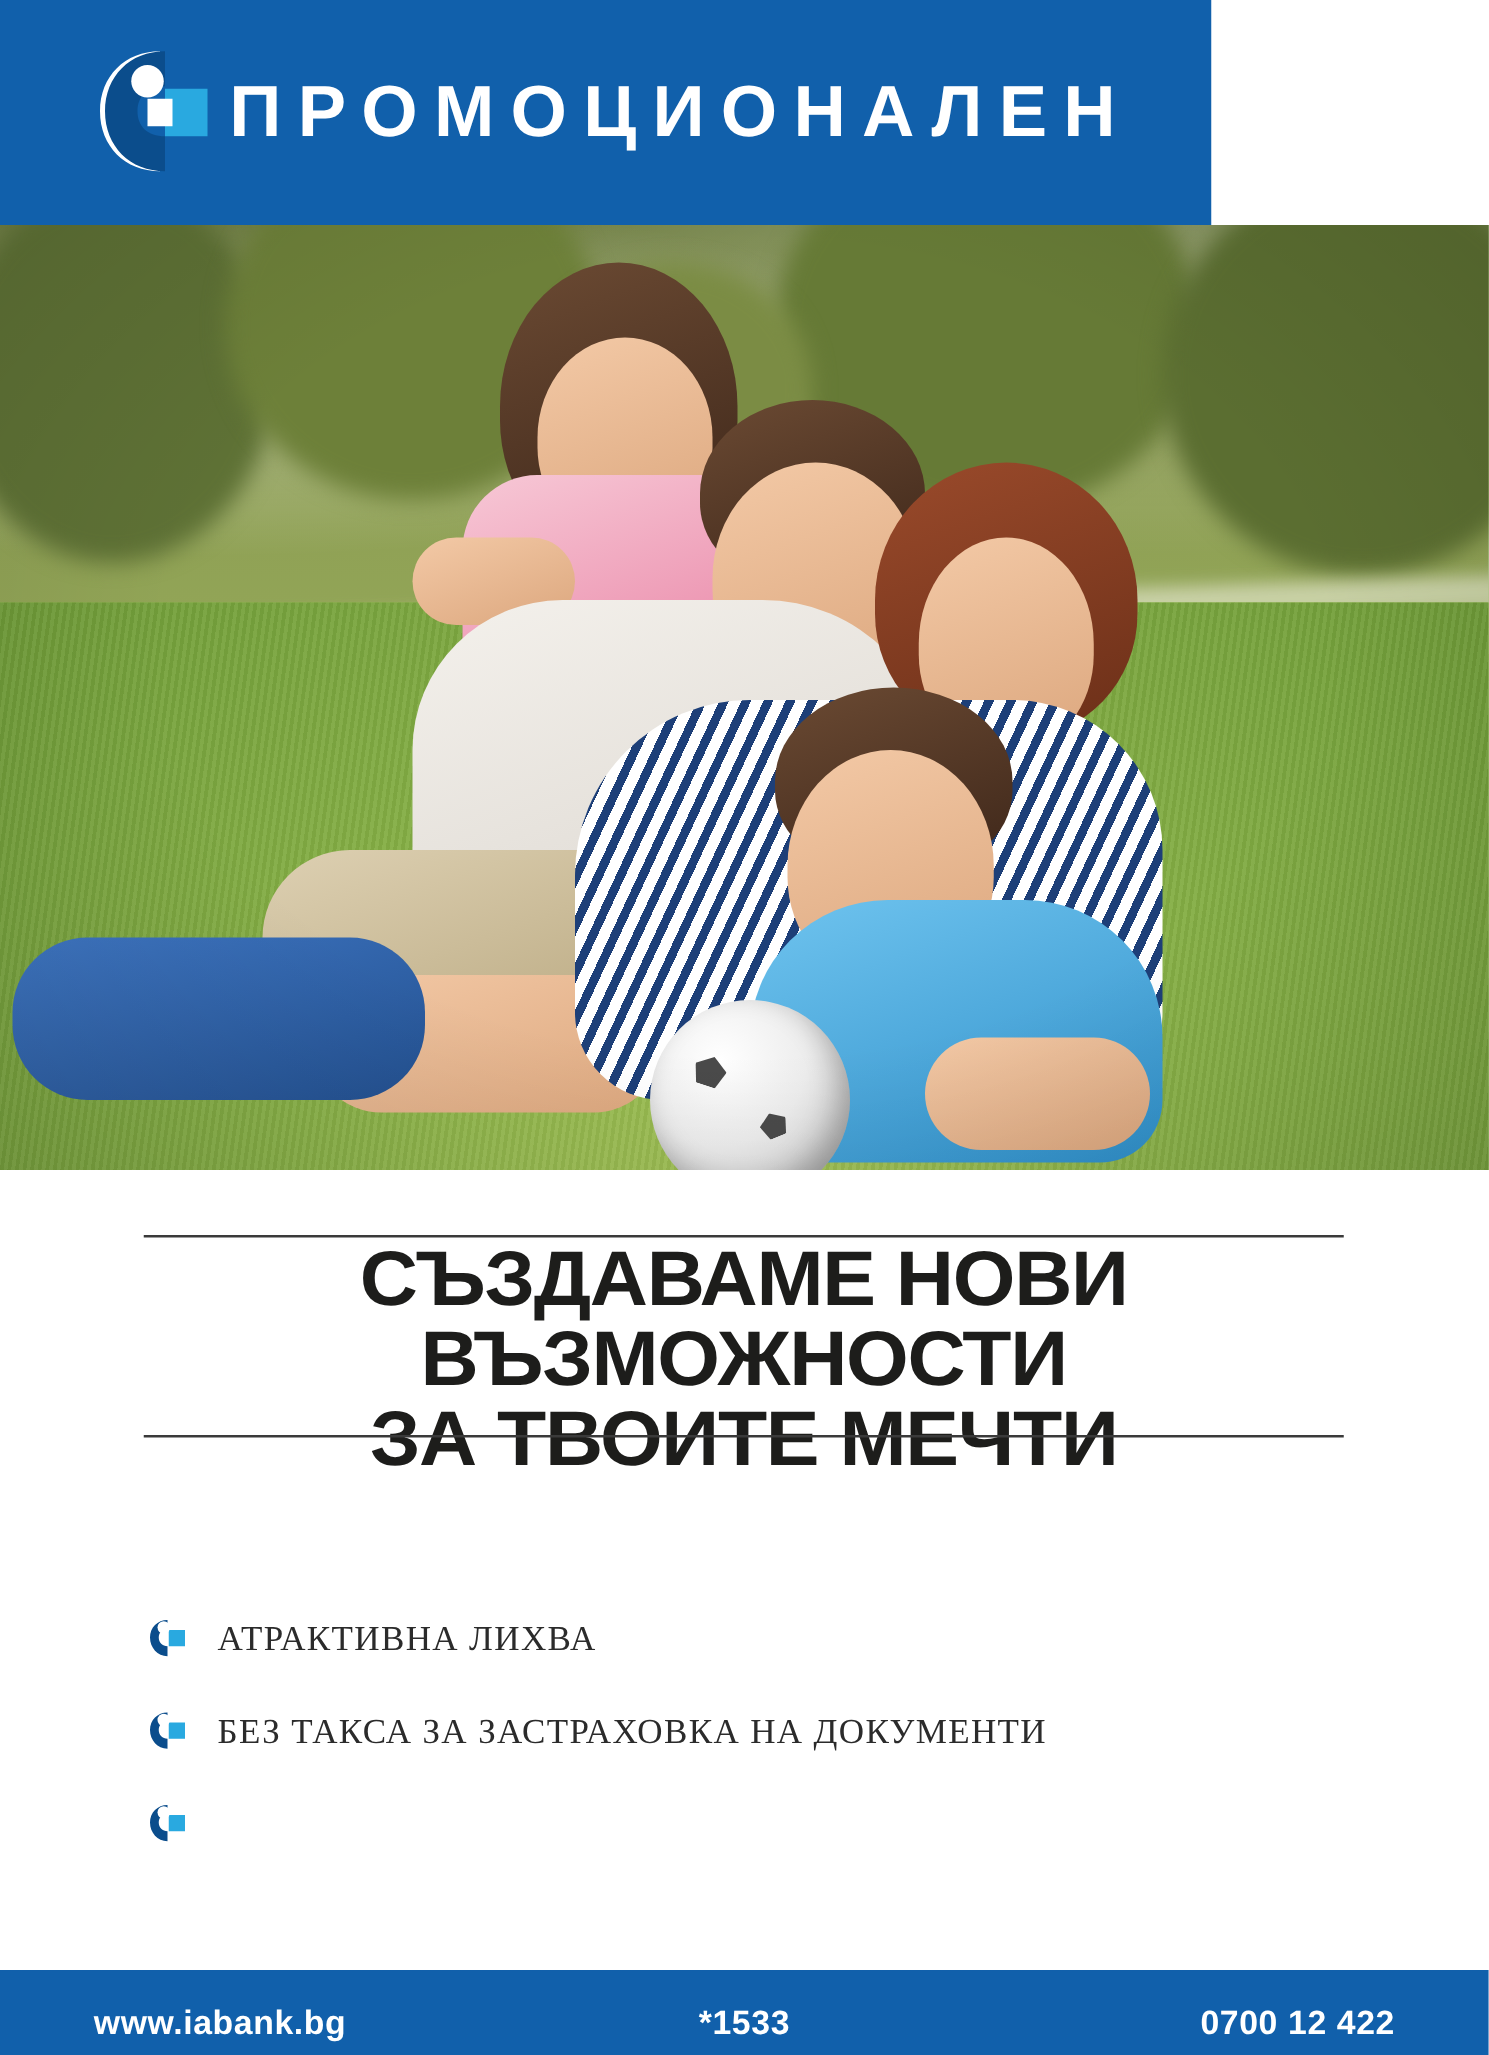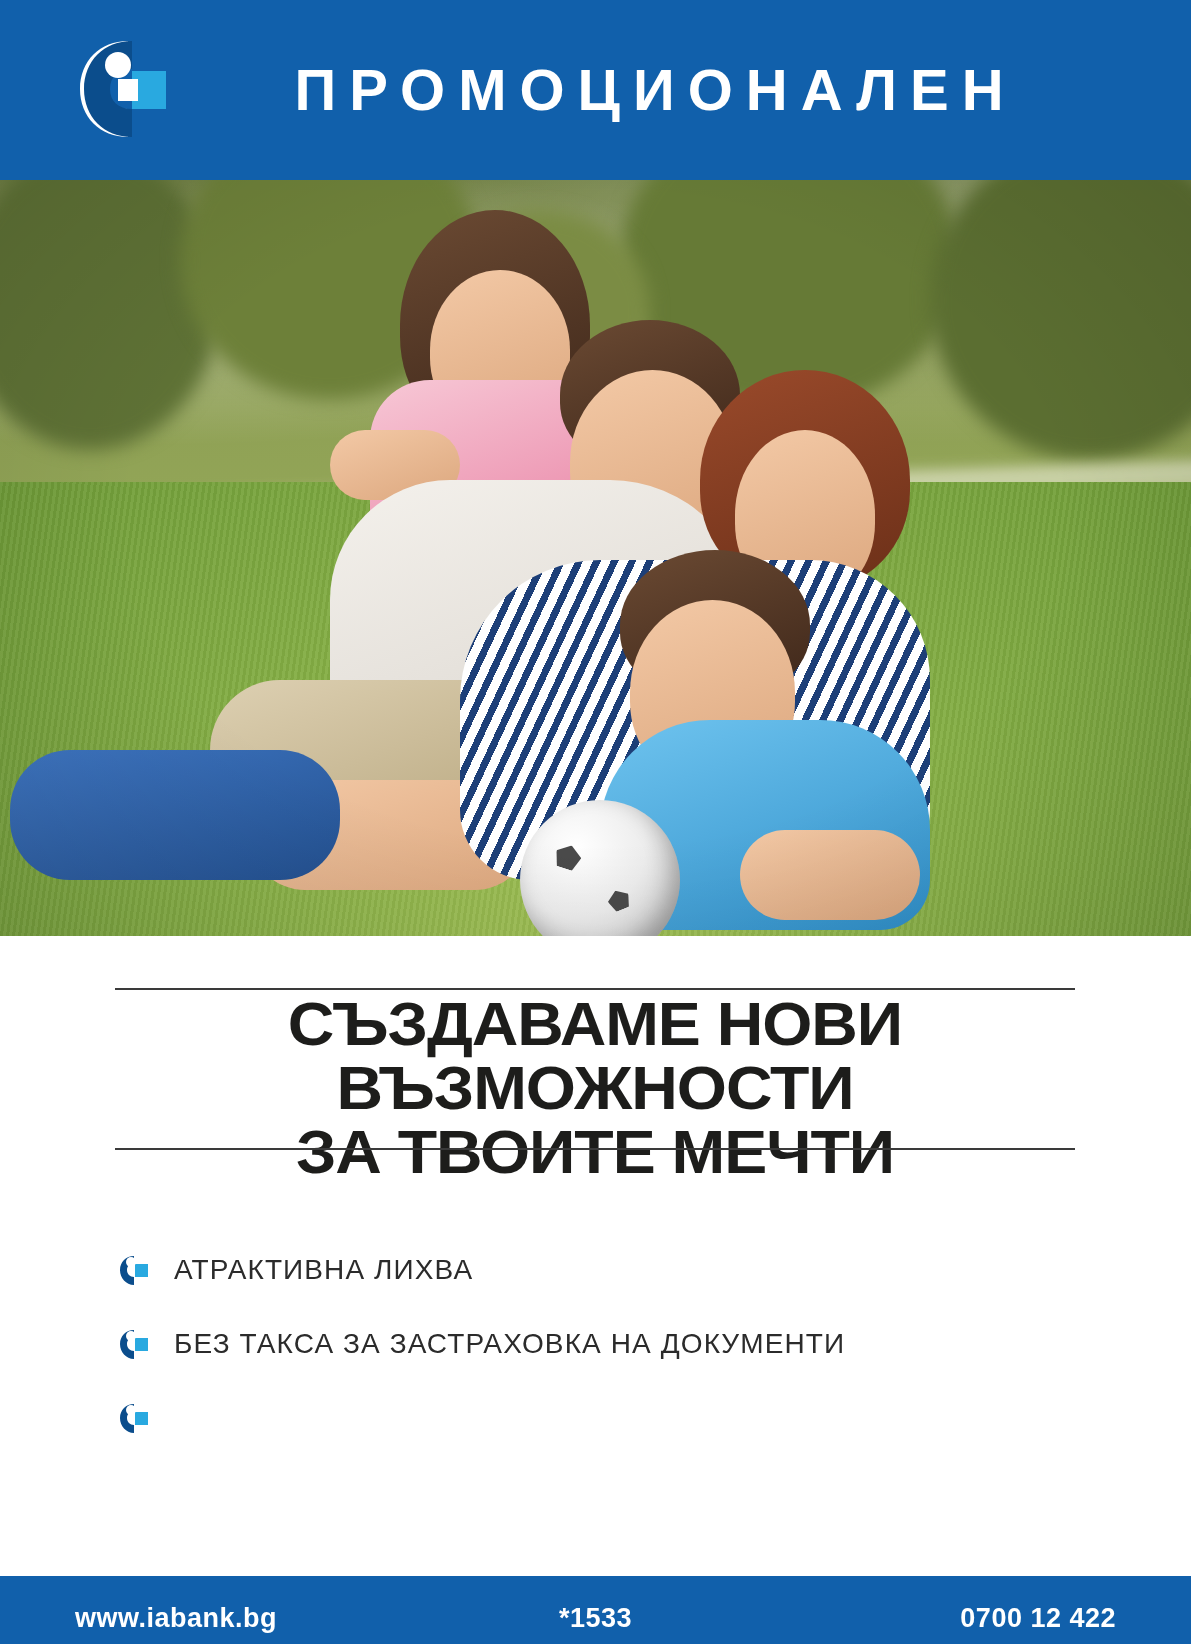--- a/index.html
+++ b/index.html
@@ -12,21 +12,21 @@
     height: 1644px;
     font-family: "Liberation Sans", sans-serif;
     overflow: hidden;
     position: relative;
   }
 
   
   .header {
     position: absolute;
     top: 0; left: 0;
-    width: 1191px;
+    width: 969px;
     height: 180px;
     background: #1160ab;
     display: flex;
     align-items: center;
     box-sizing: border-box;
     padding: 0 40px 0 70px;
   }
   .logo-wrap {
     width: 120px;
     height: 110px;
@@ -179,22 +179,23 @@
     white-space: nowrap;
   }
 
   .bullets {
     position: absolute;
     top: 318px; left: 118px;
     width: 1000px;
   }
   .bullet {
     display: flex;
-    align-items: flex-start;
+    align-items: flex-end;
     height: 74px;
+    font-family: Liberation Serif, serif;
   }
   .bullet-mark {
     width: 34px; height: 34px;
     flex: 0 0 34px;
     position: relative;
     margin-right: 22px;
   }
   .bullet-text {
     color: #2b2b2b;
     font-size: 28px;

